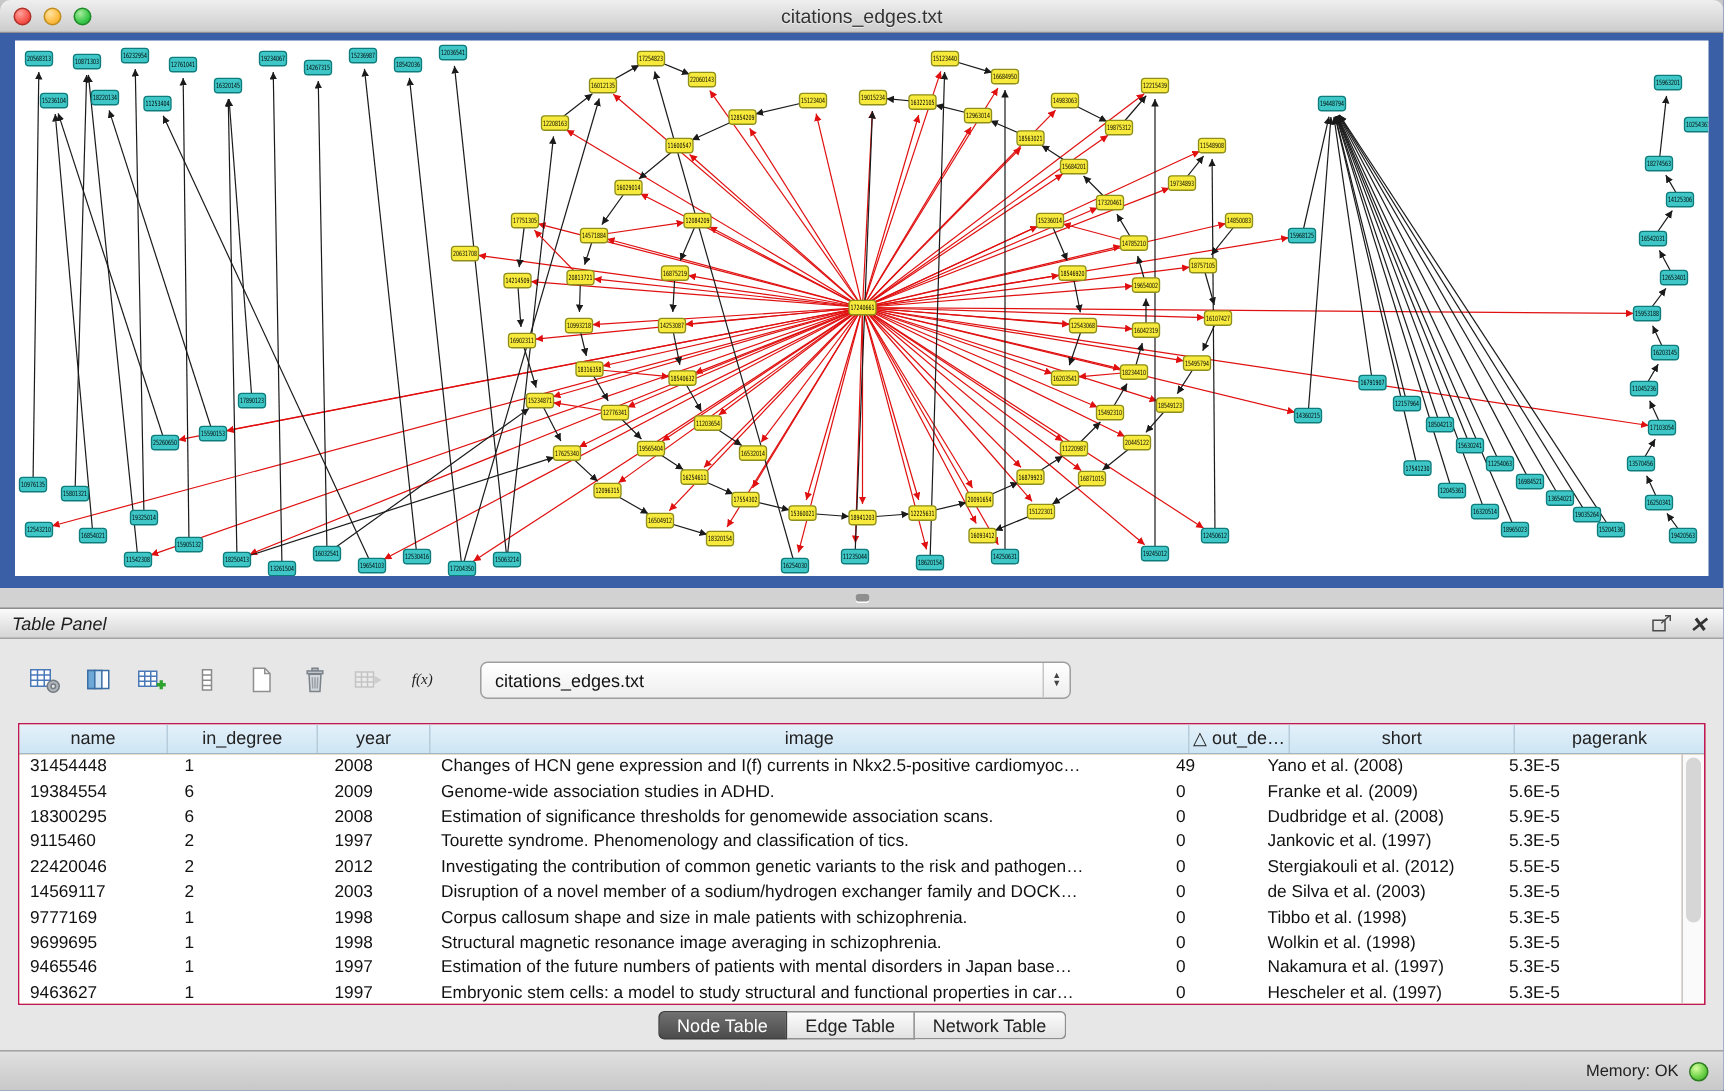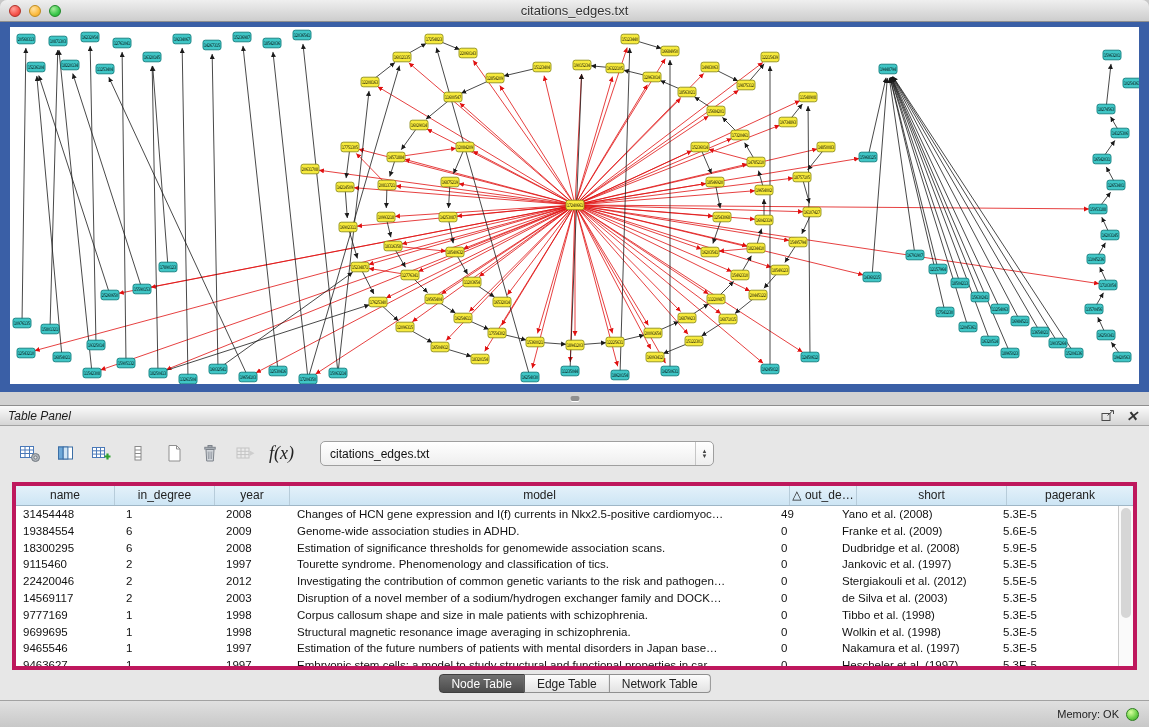--- a/index.html
+++ b/index.html
@@ -28,27 +28,27 @@
   .panel-header{position:absolute;top:0;left:0;right:0;height:21px;background:linear-gradient(#FBFBFB,#D5D5D5);border-top:1px solid #8E8E8E;border-bottom:1px solid #A3A3A3;display:flex;align-items:center;box-sizing:border-box;font-style:italic;}
   .panel-title{margin-left:8px;font-size:12px;color:#1d1d1d;}
   .panel-actions{margin-left:auto;margin-right:11px;display:flex;align-items:center;gap:11px;}
   .float-btn{display:flex;align-items:center;}
   .close-btn{font-size:14px;font-weight:bold;color:#333;line-height:1;}
   .panel-body{position:absolute;top:21px;left:0;right:0;bottom:0;background:#E7E7E7;}
 
   .toolbar{position:absolute;top:14px;left:16px;height:27px;display:flex;align-items:center;gap:9px;}
   .tb-btn{width:27px;height:26px;display:flex;align-items:center;justify-content:center;border:0;background:transparent;padding:0;}
   .tb-btn.disabled{opacity:.45;}
-  .fx{font-family:"Liberation Serif",serif;font-style:italic;font-size:18px;color:#222;}
+  .fx{font-family:"Liberation Serif",serif;font-style:italic;font-size:10px;color:#222;}
   .combo{margin-left:16px;width:392px;height:23px;border:1px solid #9F9F9F;border-radius:5px;background:linear-gradient(#FFFFFF,#EEEEEE);display:flex;align-items:center;box-shadow:inset 0 1px 0 #fff;}
   .combo-text{flex:1;padding-left:9px;font-size:12px;color:#111;white-space:nowrap;overflow:hidden;}
   .combo-arrows{width:17px;height:100%;display:flex;flex-direction:column;align-items:center;justify-content:center;border-left:1px solid #C6C6C6;color:#444;}
   .combo-arrows i{font-style:normal;font-size:6px;line-height:5px;}
 
-  .table-wrap{position:absolute;left:12px;right:12px;top:56px;bottom:30px;background:#fdba74;border:4px solid #be185d;box-sizing:border-box;}
+  .table-wrap{position:absolute;left:12px;right:12px;top:56px;bottom:30px;background:#fdba74;border:1px solid #be185d;box-sizing:border-box;}
   .t-header{position:absolute;top:0;left:0;right:0;height:20px;display:flex;background:linear-gradient(#E4F1FA,#CDE5F4);border-bottom:1px solid #9FB6C6;box-sizing:border-box;}
   .th{font-size:12px;color:#222;text-align:center;line-height:19px;border-right:1px solid #B7CCDA;box-sizing:border-box;overflow:hidden;white-space:nowrap;}
   .t-body{position:absolute;top:20px;left:0;right:15px;bottom:0;overflow:hidden;background:#fff;}
   .t-row{display:flex;height:16.8px;line-height:16.8px;}
   .td{font-size:11.5px;color:#111;white-space:nowrap;overflow:hidden;text-overflow:ellipsis;box-sizing:border-box;}
   .c0{width:99px;}  .td.c0{padding-left:7px;}
   .c1{width:100px;} .td.c1{padding-left:11px;}
   .c2{width:75px;}  .td.c2{padding-left:11px;}
   .c3{flex:1;}      .td.c3{padding-left:7px;}
   .c4{width:67px;}  .td.c4{padding-left:6px;}
@@ -917,21 +917,21 @@
               <i>▲</i>
               <i>▼</i>
             </span>
           </div>
         </div>
       <div class="table-wrap">
         <div class="t-header" id="thead">
             <div class="th c0">name</div>
             <div class="th c1">in_degree</div>
             <div class="th c2">year</div>
-            <div class="th c3">model</div>
+            <div class="th c3">image</div>
             <div class="th c4">△ out_de…</div>
             <div class="th c5">short</div>
             <div class="th c6">pagerank</div>
           </div>
         <div class="t-body" id="tbody">
             <div class="t-row">
               <div class="td c0">31454448</div>
               <div class="td c1">1</div>
               <div class="td c2">2008</div>
               <div class="td c3">Changes of HCN gene expression and I(f) currents in Nkx2.5-positive cardiomyoc…</div>

